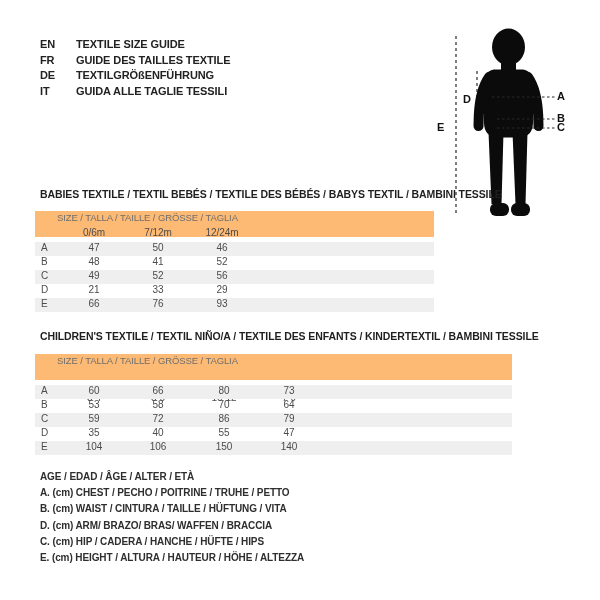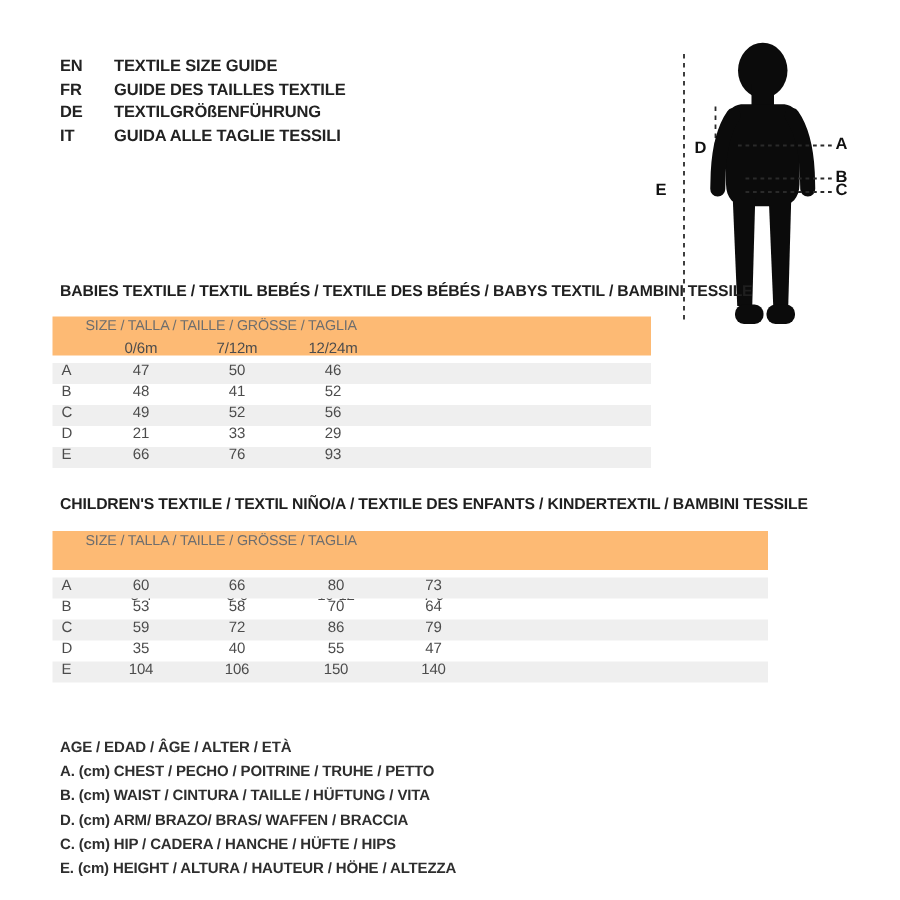--- a/index.html
+++ b/index.html
@@ -28,21 +28,21 @@
   .c4w{width:62px;text-align:center;}
   .babies .size-bar{top:23px;width:399px;}
   .babies .hdr{top:39px;}
   .babies .rows{top:54px;width:399px;}
   .babies .row{width:399px;}
   .children .size-bar{top:24px;width:477px;}
   .children .hdr{top:40px;margin-top:22px;}
   .children .rows{top:55px;width:477px;}
   .children .row{width:477px;}
   
-  .legend{position:absolute;left:40px;top:491px;}
+  .legend{position:absolute;left:40px;top:469px;}
   .legend-line{height:16.2px;line-height:16.2px;font-size:10px;font-weight:700;color:#2e2e2e;white-space:nowrap;}
 </style>
 </head>
 <body>
 
 <div id="canvas">
 
   <div class="langs">
     <div class="lang-row">
       <span class="lang-code">EN</span>

